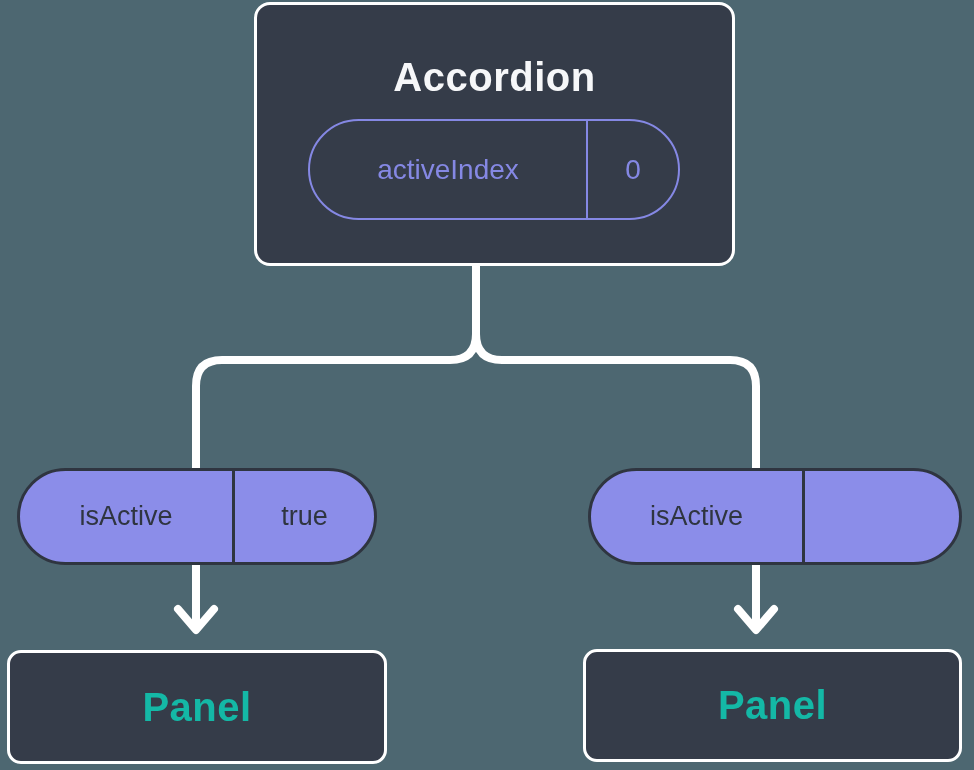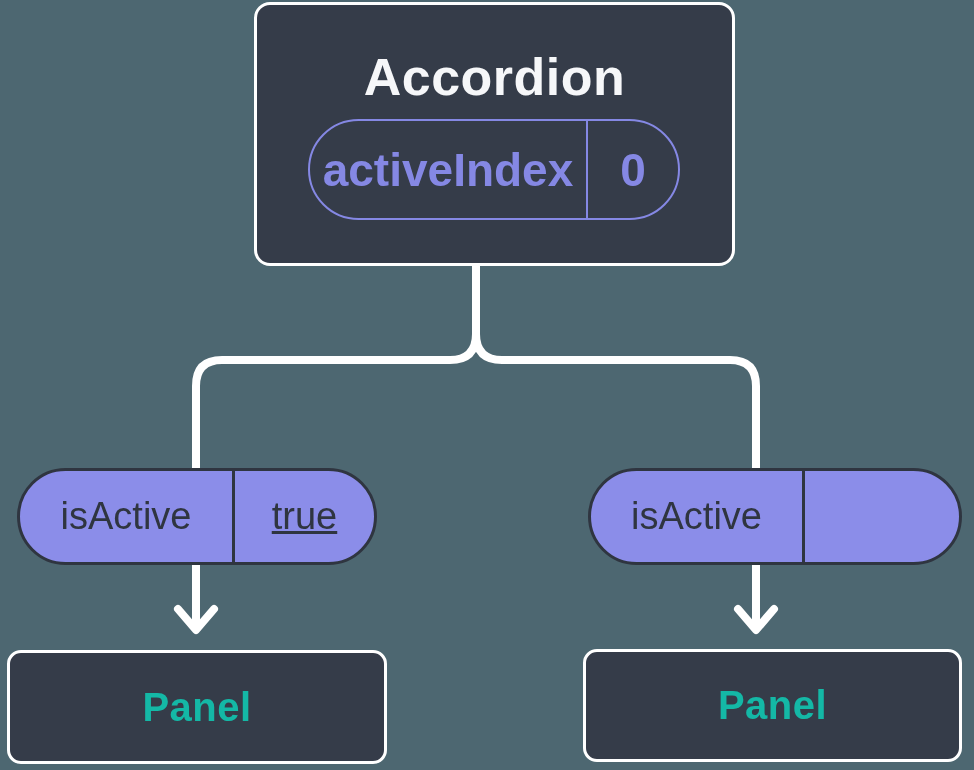--- a/index.html
+++ b/index.html
@@ -34,21 +34,21 @@
     height: 264px;
     border-radius: 16px;
   }
   .root-title {
     position: absolute;
     top: 49px;
     left: 0;
     width: 100%;
     text-align: center;
     color: #f6f7f9;
-    font-size: 52px;
+    font-size: 40px;
     font-weight: 600;
     line-height: 46px;
     letter-spacing: 0.5px;
   }
   .state-pill {
     position: absolute;
     left: 51px;
     top: 114px;
     width: 372px;
     height: 101px;
@@ -57,22 +57,22 @@
     border-radius: 51px;
     display: flex;
     align-items: stretch;
     overflow: hidden;
   }
   .state-pill .cell {
     display: flex;
     align-items: center;
     justify-content: center;
     color: #8588e4;
-    font-size: 46px;
-    font-weight: 700;
+    font-size: 28px;
+    font-weight: 400;
   }
   .state-pill .cell-name {
     width: 276px;
     border-right: 2.5px solid #8588e4;
   }
   .state-pill .cell-value {
     flex: 1;
   }
   .prop-pill {
     position: absolute;
@@ -87,29 +87,29 @@
     overflow: hidden;
     z-index: 2;
   }
   .prop-pill-left  { left: 17px;  width: 360px; }
   .prop-pill-right { left: 588px; width: 374px; }
   .prop-pill .cell {
     display: flex;
     align-items: center;
     justify-content: center;
     color: #2f3540;
-    font-size: 38px;
+    font-size: 27px;
     font-weight: 500;
   }
   .prop-pill .cell-name {
     border-right: 3px solid #2f3540;
   }
   .prop-pill-left  .cell-name { width: 212px; }
   .prop-pill-right .cell-name { width: 211px; }
-  .prop-pill .cell-value { flex: 1; text-decoration: underline; }
+  .prop-pill .cell-value { flex: 1; }
   .panel-node {
     border-radius: 14px;
     border-width: 3.5px;
     display: flex;
     align-items: center;
     justify-content: center;
     color: #14b8a6;
     font-size: 40px;
     font-weight: 600;
     letter-spacing: 0.5px;

